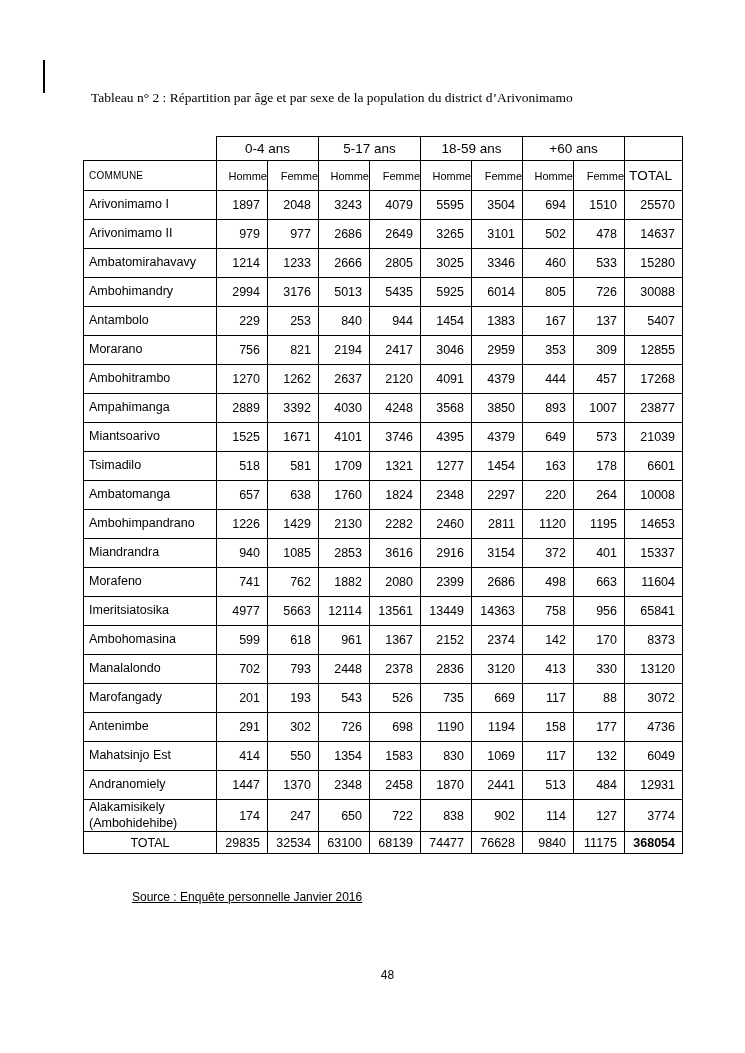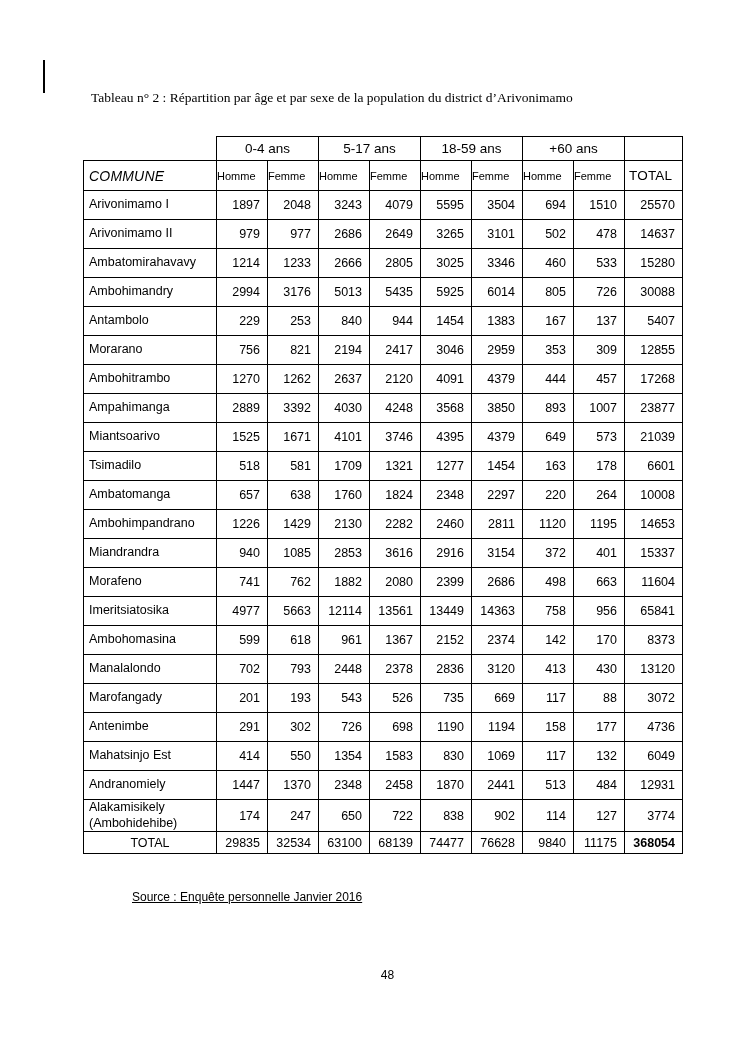--- a/index.html
+++ b/index.html
@@ -55,28 +55,27 @@
   .pop-table tr.age-row td {
     height: 23px;
     text-align: center;
     font-size: 13.5px;
     margin-left: 19px;
   }
   .pop-table tr.sex-row td {
     height: 29px;
   }
   .pop-table td.sex-cell {
-    text-align: left;
+    text-align: right;
     font-size: 11px;
   }
   .pop-table td.commune-h {
-    font-size: 14px;
+    font-size: 10px;
     padding-left: 5px;
     letter-spacing: 0.2px;
-    font-style: italic;
   }
   .pop-table td.total-h {
     font-size: 13.5px;
     padding-left: 4px;
     letter-spacing: 0.2px;
   }
   .pop-table tbody td {
     height: 28px;
   }
   .pop-table td.commune {
@@ -354,21 +353,21 @@
       </tr>
       <tr>
         <td class="commune">Manalalondo</td>
         <td class="num">702</td>
         <td class="num">793</td>
         <td class="num">2448</td>
         <td class="num">2378</td>
         <td class="num">2836</td>
         <td class="num">3120</td>
         <td class="num">413</td>
-        <td class="num">430</td>
+        <td class="num">330</td>
         <td class="num">13120</td>
       </tr>
       <tr>
         <td class="commune">Marofangady</td>
         <td class="num">201</td>
         <td class="num">193</td>
         <td class="num">543</td>
         <td class="num">526</td>
         <td class="num">735</td>
         <td class="num">669</td>

